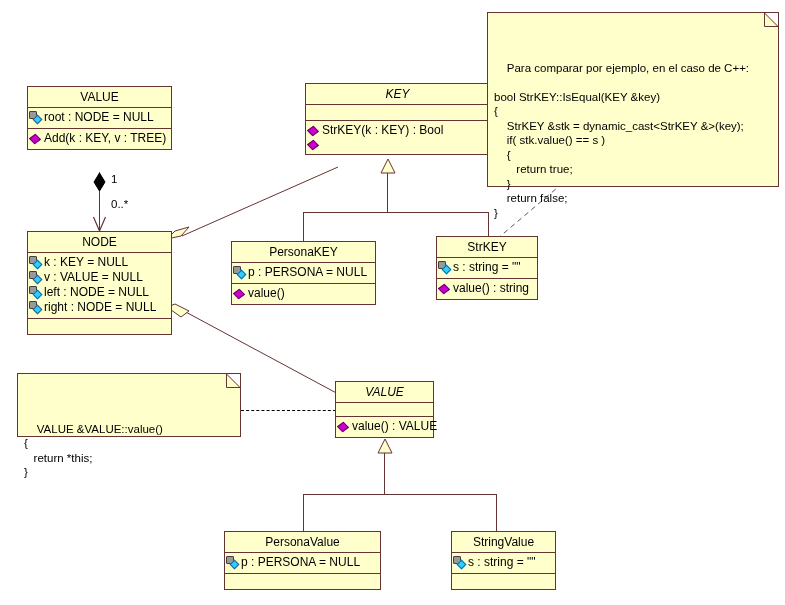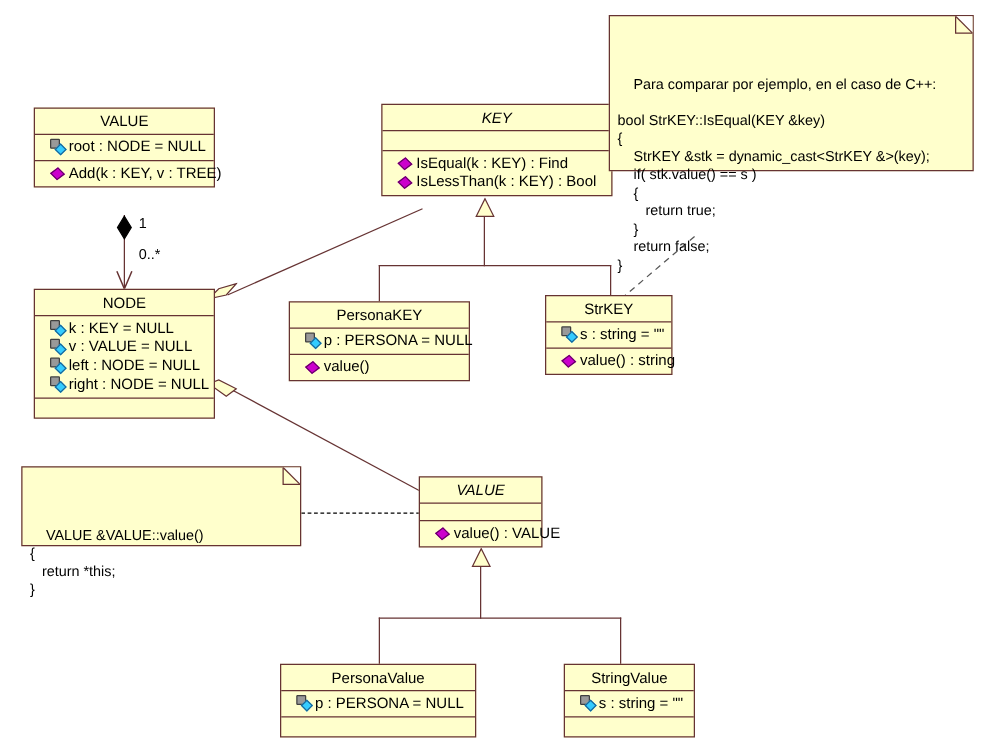--- a/index.html
+++ b/index.html
@@ -27,21 +27,21 @@
     font-size: 12px;
     color: #000000;
     padding: 3px 4px 3px 4px;
     border-bottom: 1px solid #663333;
     line-height: 14px;
     white-space: nowrap;
   }
   .uml-title.abstract { font-style: italic; }
   .uml-compartment {
     border-bottom: 1px solid #663333;
-    padding: 2px 3px 3px 12px;
+    padding: 2px 3px 3px 1px;
     min-height: 8px;
   }
   .uml-compartment.last { border-bottom: none; }
   .uml-row {
     font-size: 12px;
     color: #000000;
     line-height: 15px;
     white-space: nowrap;
     display: flex;
     align-items: center;
@@ -239,25 +239,24 @@
   </div>
 
   <div class="uml-class" style="left:305px; top:83px; width:185px;">
     <div class="uml-title abstract">KEY</div>
     <div class="uml-compartment">
       <div class="empty-comp"></div>
     </div>
     <div class="uml-compartment last">
       <div class="uml-row">
         <span class="ico ico-op"></span>
-        <span class="txt">IsEqual(k : KEY) : Find</span>
-      </div>
-      <div class="uml-row">
-        <span class="ico ico-op"></span>
-        <span class="txt">IsLessThan(k : KEY) : Bool</span>
+        <span class="txt">StrKEY(k : KEY) : Bool</span>
+      </div>
+      <div class="uml-row">
+        <span class="ico ico-op"></span>
       </div>
     </div>
   </div>
 
   <div class="uml-class" style="left:231px; top:241px; width:145px;">
     <div class="uml-title">PersonaKEY</div>
     <div class="uml-compartment">
       <div class="uml-row">
         <span class="ico ico-lock"></span>
         <span class="txt">p : PERSONA = NULL</span>
@@ -319,21 +318,21 @@
       <div class="uml-row">
         <span class="ico ico-lock"></span>
         <span class="txt">s : string = ""</span>
       </div>
     </div>
     <div class="uml-compartment last">
       <div class="empty-comp"></div>
     </div>
   </div>
 
-  <div class="uml-note" style="left:487px; top:12px; width:292px; height:125px;">
+  <div class="uml-note" style="left:487px; top:12px; width:292px; height:175px;">
     <div class="note-fold"></div>
     <svg class="note-fold-line" viewBox="0 0 19 19" width="19" height="19">
       <path d="M 5.5 0 L 5.5 13.5 L 19 13.5" fill="none" stroke="#663333" stroke-width="1"></path>
       <path d="M 5.5 0 L 19 13.5" fill="none" stroke="#663333" stroke-width="1"></path>
     </svg>
     <span>Para comparar por ejemplo, en el caso de C++:
 
 bool StrKEY::IsEqual(KEY &amp;key)
 {
     StrKEY &amp;stk = dynamic_cast&lt;StrKEY &amp;&gt;(key);

